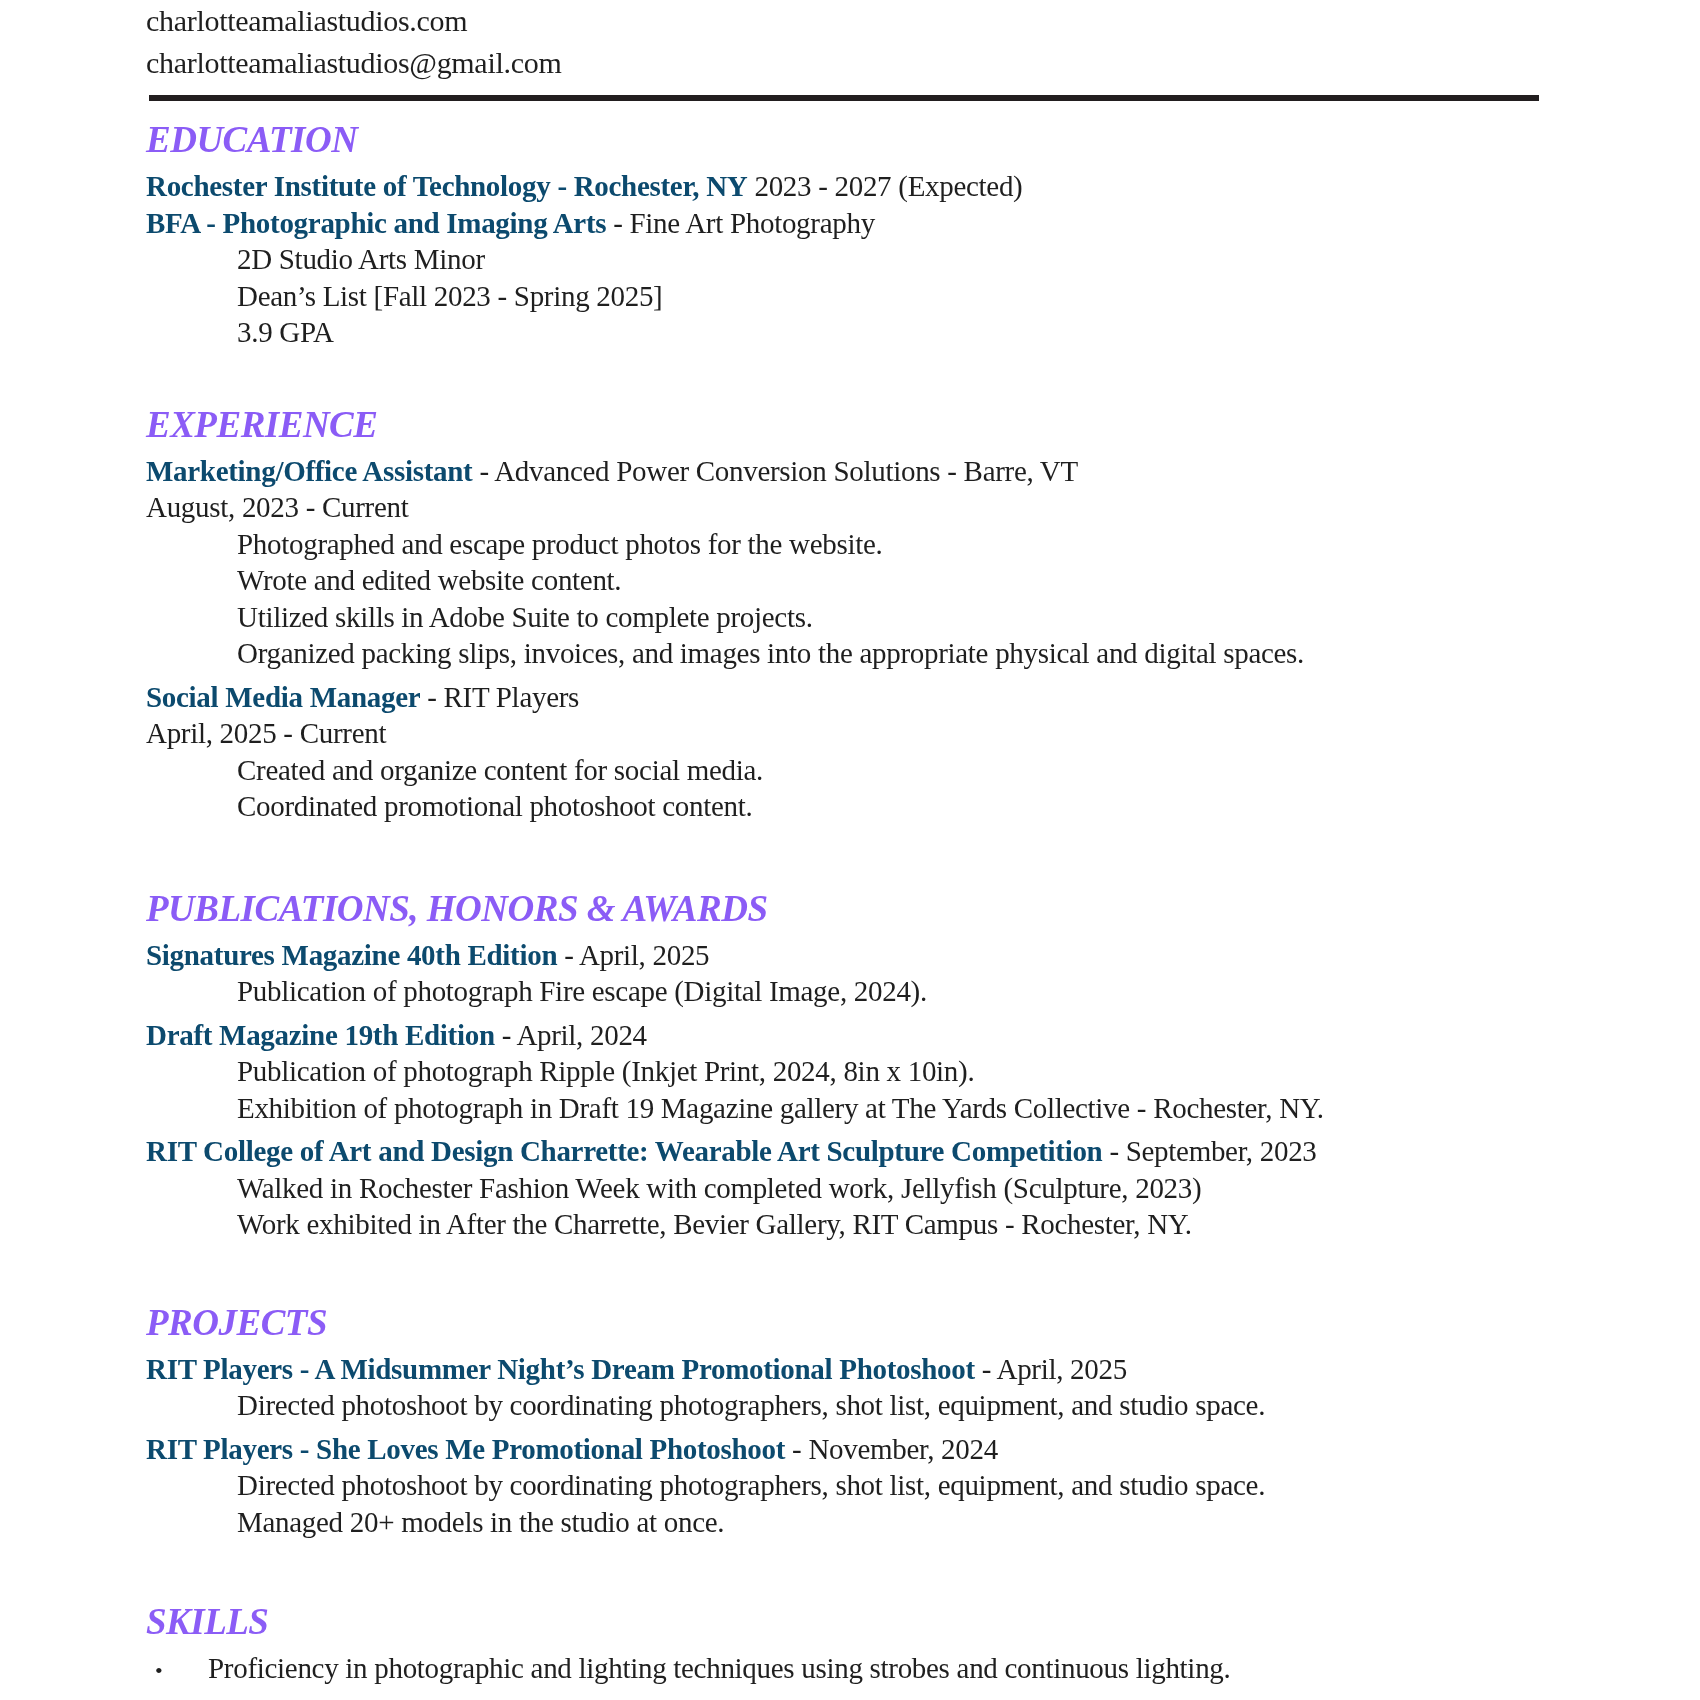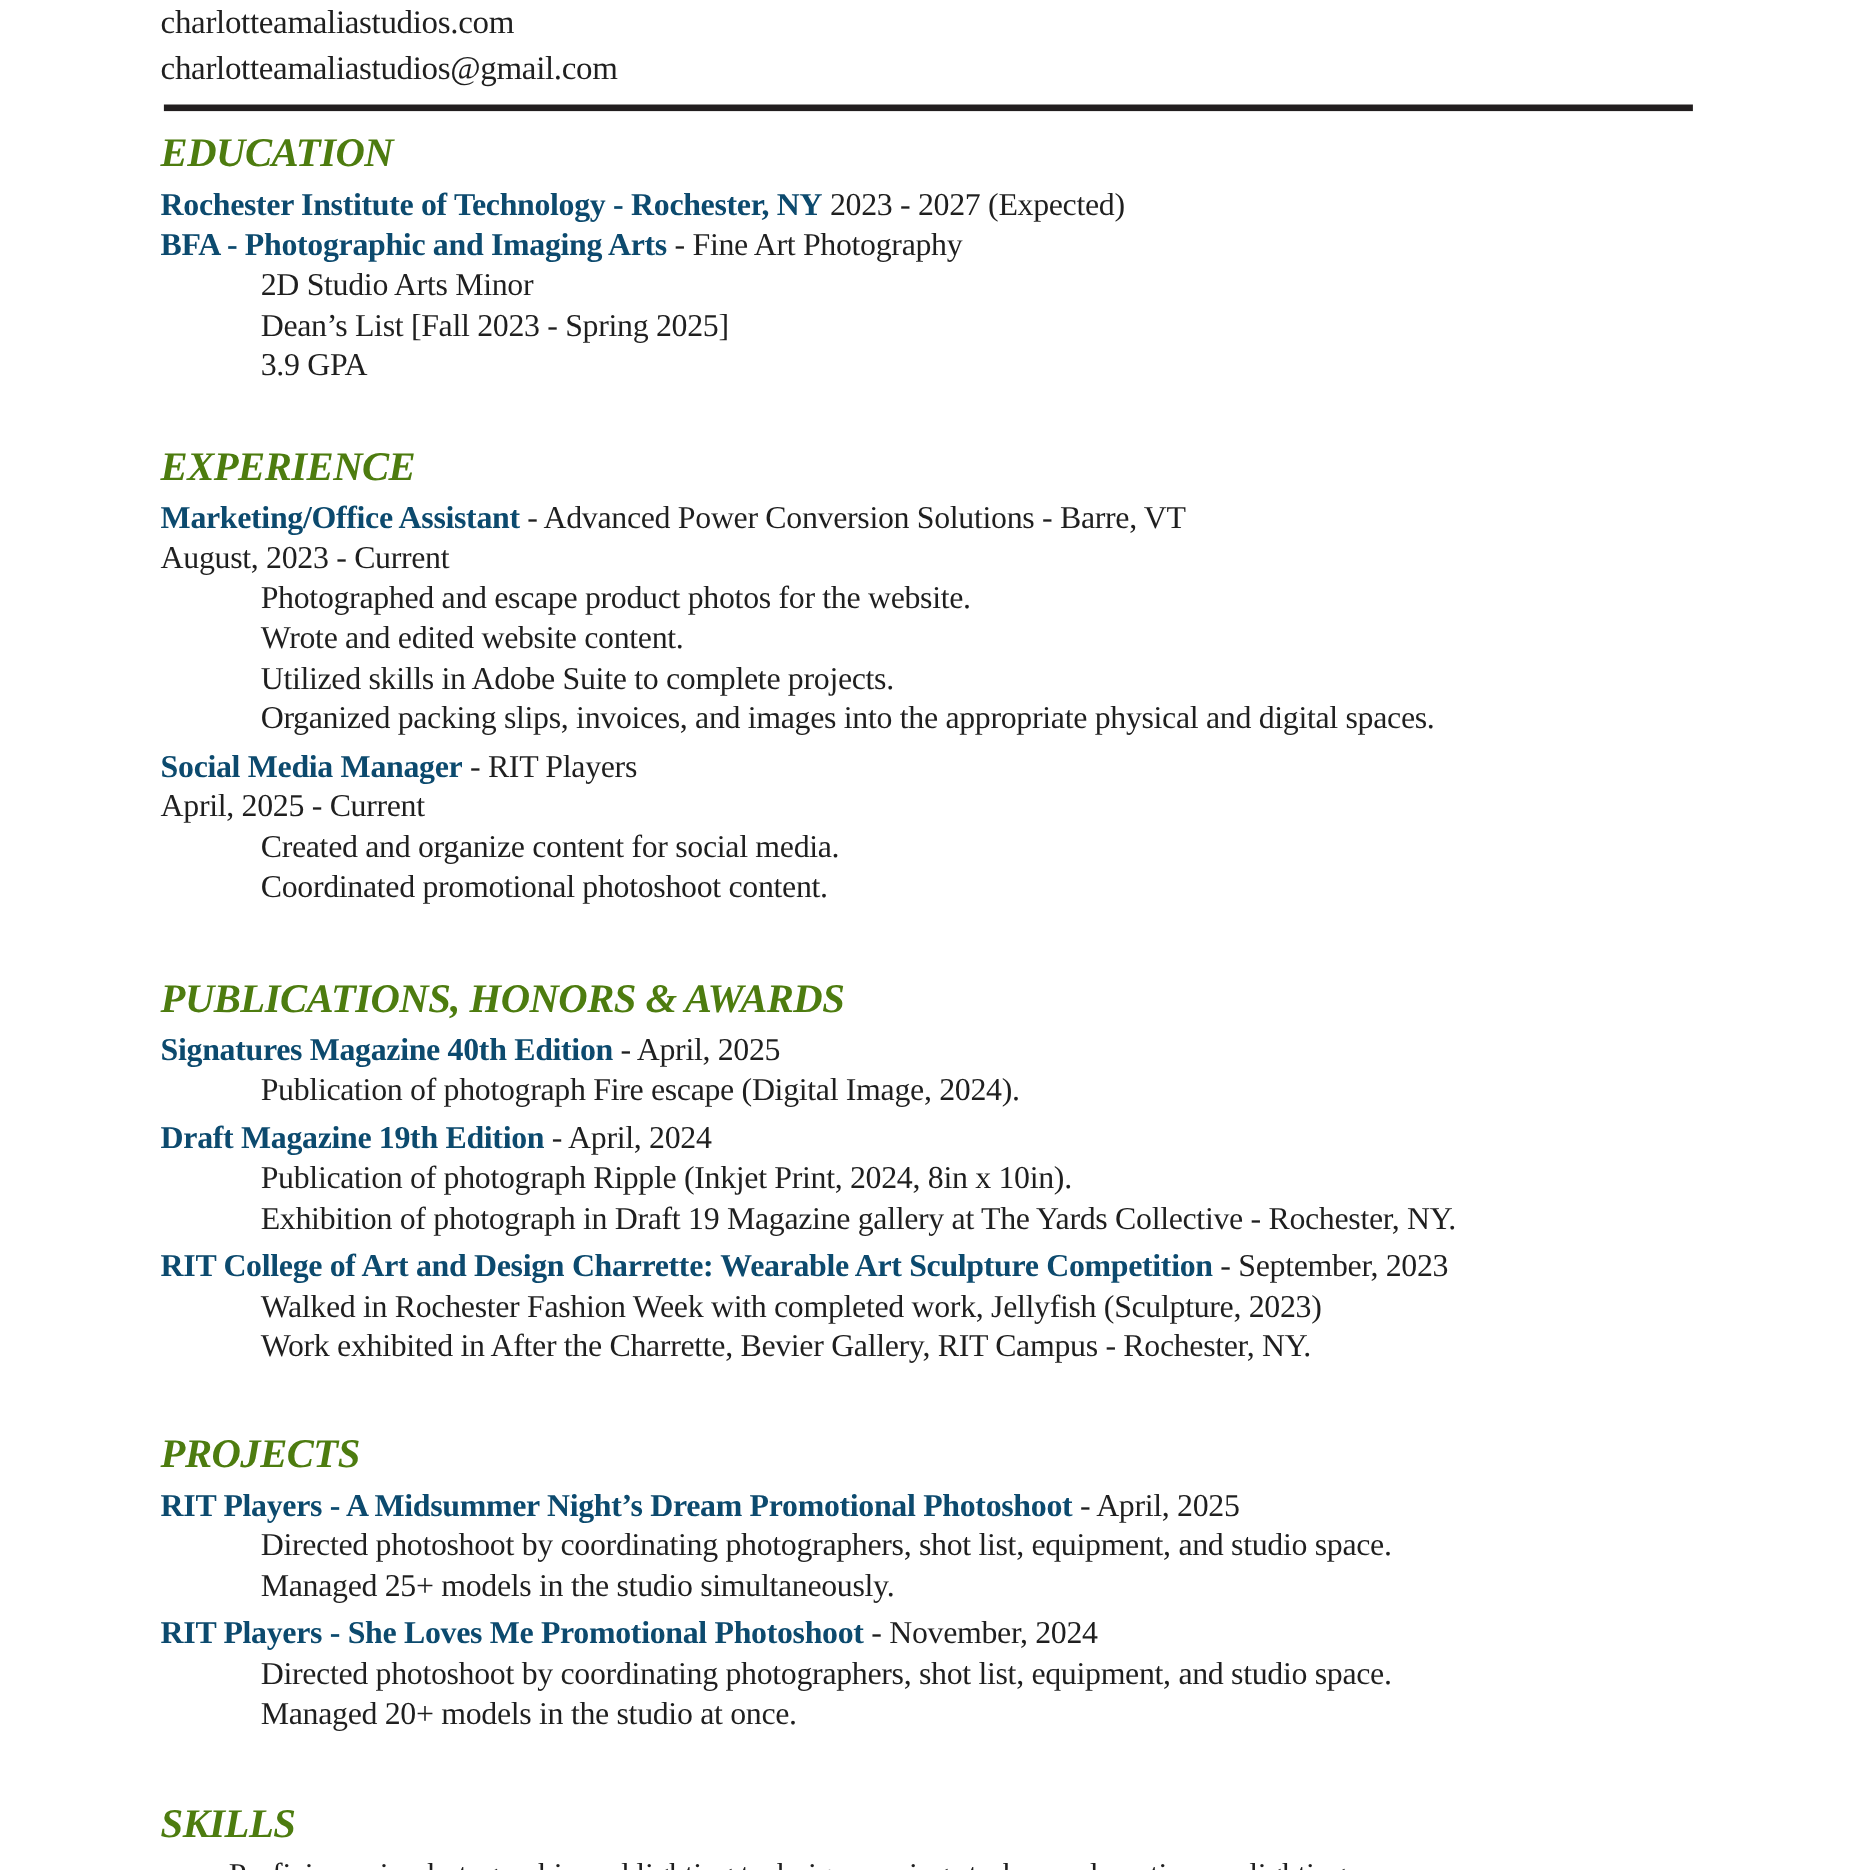--- a/index.html
+++ b/index.html
@@ -37,21 +37,21 @@
   #section-experience   { margin-top: 52px; }
   #section-publications { margin-top: 62px; }
   #section-projects     { margin-top: 58px; }
   #section-skills       { margin-top: 60px; }
   .heading {
     font-weight: 700;
     font-style: italic;
     font-size: 37px;
     line-height: 43px;
     letter-spacing: -0.5px;
-    color: #4d7c0f;
+    color: #8b5cf6;
     margin-bottom: 6px;
     white-space: nowrap;
   }
   .entry { margin-top: 7px; }
   .entry:first-of-type { margin-top: 0; }
   .line {
     font-size: 29px;
     line-height: 36.5px;
     letter-spacing: -0.3px;
     white-space: nowrap;
@@ -116,21 +116,20 @@
           <div class="line"><span class="b">RIT College of Art and Design Charrette: Wearable Art Sculpture Competition</span><span> - September, 2023</span></div>
           <div class="line indent"><span>Walked in Rochester Fashion Week with completed work, Jellyfish (Sculpture, 2023)</span></div>
           <div class="line indent"><span>Work exhibited in After the Charrette, Bevier Gallery, RIT Campus - Rochester, NY.</span></div>
         </div>
       </section>
       <section class="section" id="section-projects">
         <div class="heading">PROJECTS</div>
         <div class="entry">
           <div class="line"><span class="b">RIT Players - A Midsummer Night’s Dream Promotional Photoshoot</span><span> - April, 2025</span></div>
           <div class="line indent"><span>Directed photoshoot by coordinating photographers, shot list, equipment, and studio space.</span></div>
-          <div class="line indent"><span>Managed 25+ models in the studio simultaneously.</span></div>
         </div>
         <div class="entry">
           <div class="line"><span class="b">RIT Players - She Loves Me Promotional Photoshoot</span><span> - November, 2024</span></div>
           <div class="line indent"><span>Directed photoshoot by coordinating photographers, shot list, equipment, and studio space.</span></div>
           <div class="line indent"><span>Managed 20+ models in the studio at once.</span></div>
         </div>
       </section>
       <section class="section" id="section-skills">
         <div class="heading">SKILLS</div>
         <div class="entry">

